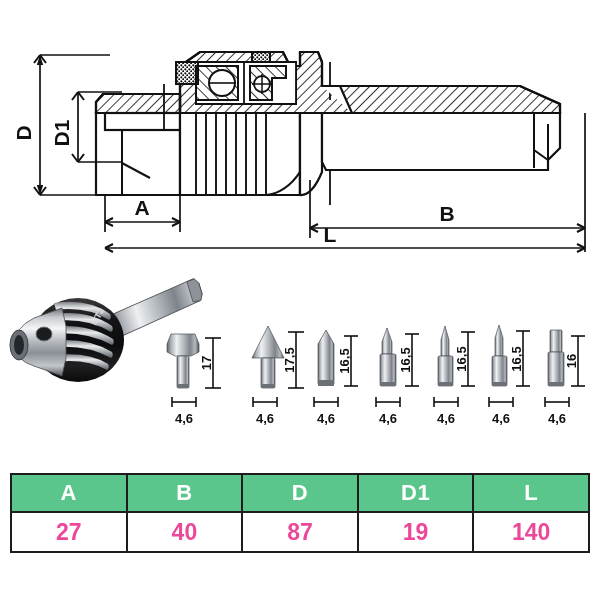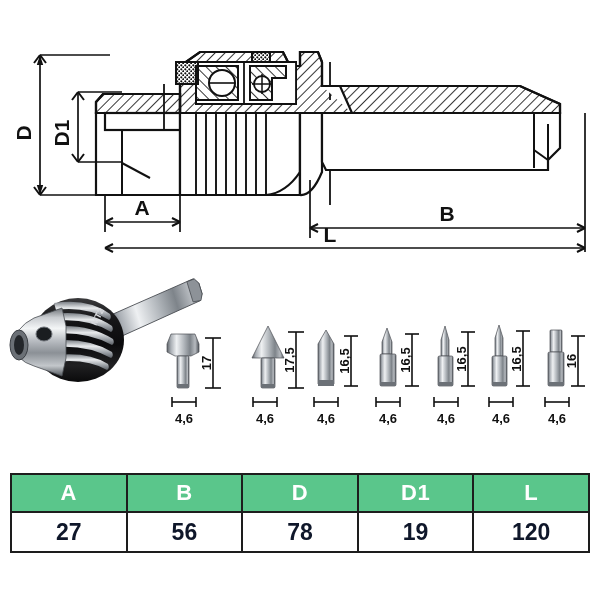--- a/index.html
+++ b/index.html
@@ -37,21 +37,21 @@
   table.spec th{
     background:#5ac68b;
     color:#ffffff;
     height:36px;
     font-size:22px;
     font-weight:bold;
     letter-spacing:.5px;
   }
   table.spec td{
     background:#ffffff;
-    color:#0f172a;
+    color:#ec4899;
     height:38px;
     font-size:23px;
     font-weight:bold;
   }
 </style>
 </head>
 <body>
 
 <div class="page">
 
@@ -371,22 +371,22 @@
           <th>A</th>
           <th>B</th>
           <th>D</th>
           <th>D1</th>
           <th>L</th>
         </tr>
       </thead>
       <tbody>
         <tr>
           <td>27</td>
-          <td>56</td>
-          <td>78</td>
+          <td>40</td>
+          <td>87</td>
           <td>19</td>
-          <td>120</td>
+          <td>140</td>
         </tr>
       </tbody>
     </table>
   </div>
 
 </div>
 
 </body></html>

